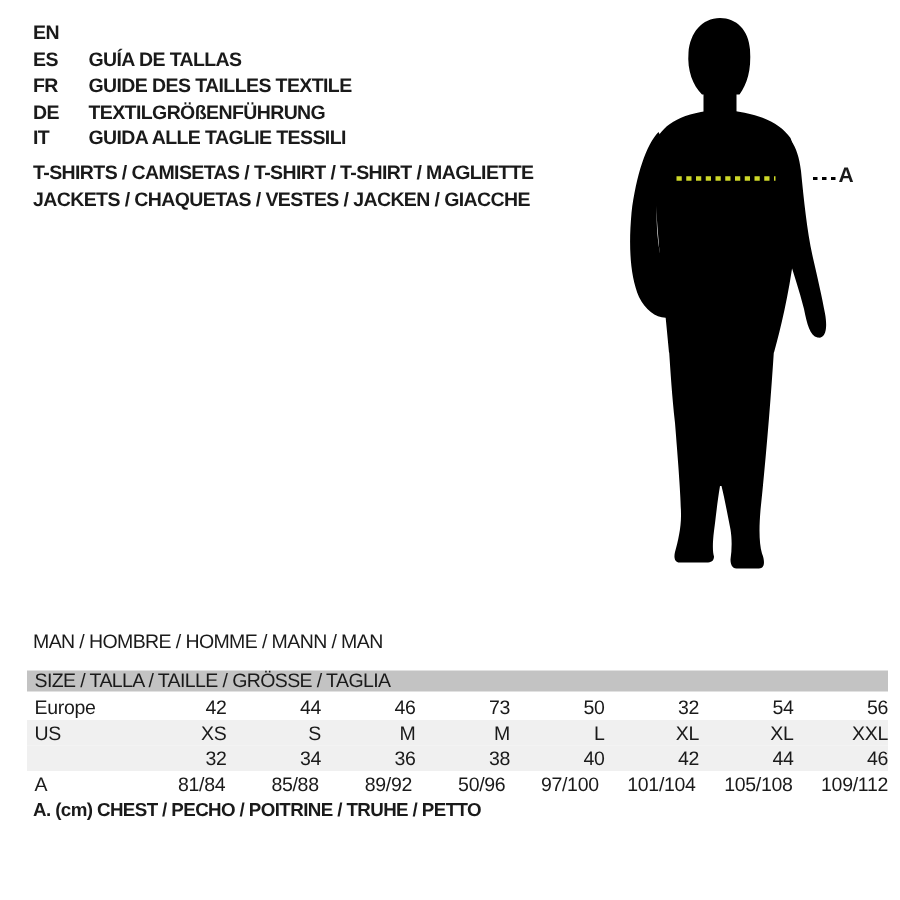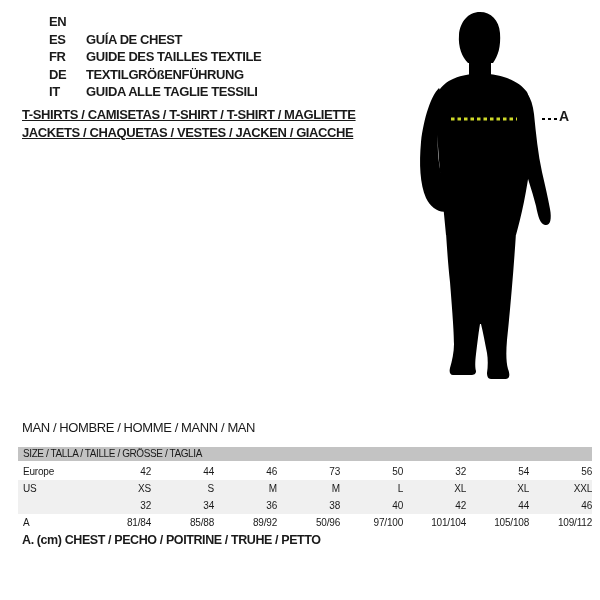--- a/index.html
+++ b/index.html
@@ -11,39 +11,39 @@
   *{box-sizing:border-box;}
   html,body{margin:0;padding:0;}
   body{
     width:600px;height:600px;position:relative;background:#ffffff;
     font-family:"Liberation Sans", sans-serif;color:var(--text);
     overflow:hidden;
   }
   .condensed{letter-spacing:-0.4px;}
   
   .lang-list{position:absolute;top:13px;left:22px;}
-  .lang-row{display:flex;font-weight:bold;font-size:13px;line-height:17.5px;letter-spacing:-0.4px;margin-left:27px;}
+  .lang-row{display:flex;font-weight:bold;font-size:13px;line-height:17.5px;letter-spacing:-0.4px;}
   .lang-code{width:37px;flex:0 0 37px;}
   
   .cat-list{position:absolute;top:106px;left:22px;}
-  .cat-line{font-weight:bold;font-size:13px;line-height:18px;letter-spacing:-0.4px;text-decoration:underline;}
+  .cat-line{font-weight:bold;font-size:13px;line-height:18px;letter-spacing:-0.4px;}
   
   .figure{position:absolute;left:393px;top:2px;width:207px;height:400px;}
   .figure svg{position:absolute;left:0;top:0;}
   .measure-label{
     position:absolute;left:166px;top:106px;
     font-weight:bold;font-size:14px;letter-spacing:-0.3px;
   }
   
   .section-title{
     position:absolute;top:420px;left:22px;margin:0;
     font-weight:normal;font-size:13px;letter-spacing:-0.4px;
   }
   
-  .size-table{position:absolute;top:447px;left:18px;width:574px;font-size:10px;letter-spacing:-0.2px;}
+  .size-table{position:absolute;top:447px;left:18px;width:574px;font-size:13px;letter-spacing:-0.2px;}
   .table-header{
     background:var(--header-bg);height:14px;line-height:14px;
     padding-left:5px;margin-bottom:2px;
   }
   .table-row{
     display:grid;grid-template-columns:70px repeat(8,1fr);
     height:17px;line-height:17px;align-items:center;gap:19px;
   }
   .table-row.shaded{background:var(--shaded-bg);}
   .row-label{padding-left:5px;text-align:left;}
@@ -58,21 +58,21 @@
 <body>
 
 <div class="page">
 
   <div class="lang-list">
       <div class="lang-row">
       <span class="lang-code">EN</span>
     </div>
       <div class="lang-row">
       <span class="lang-code">ES</span>
-      <span class="lang-label">GUÍA DE CHEST</span>
+      <span class="lang-label">GUÍA DE TALLAS</span>
     </div>
       <div class="lang-row">
       <span class="lang-code">FR</span>
       <span class="lang-label">GUIDE DES TAILLES TEXTILE</span>
     </div>
       <div class="lang-row">
       <span class="lang-code">DE</span>
       <span class="lang-label">TEXTILGRÖßENFÜHRUNG</span>
     </div>
       <div class="lang-row">

